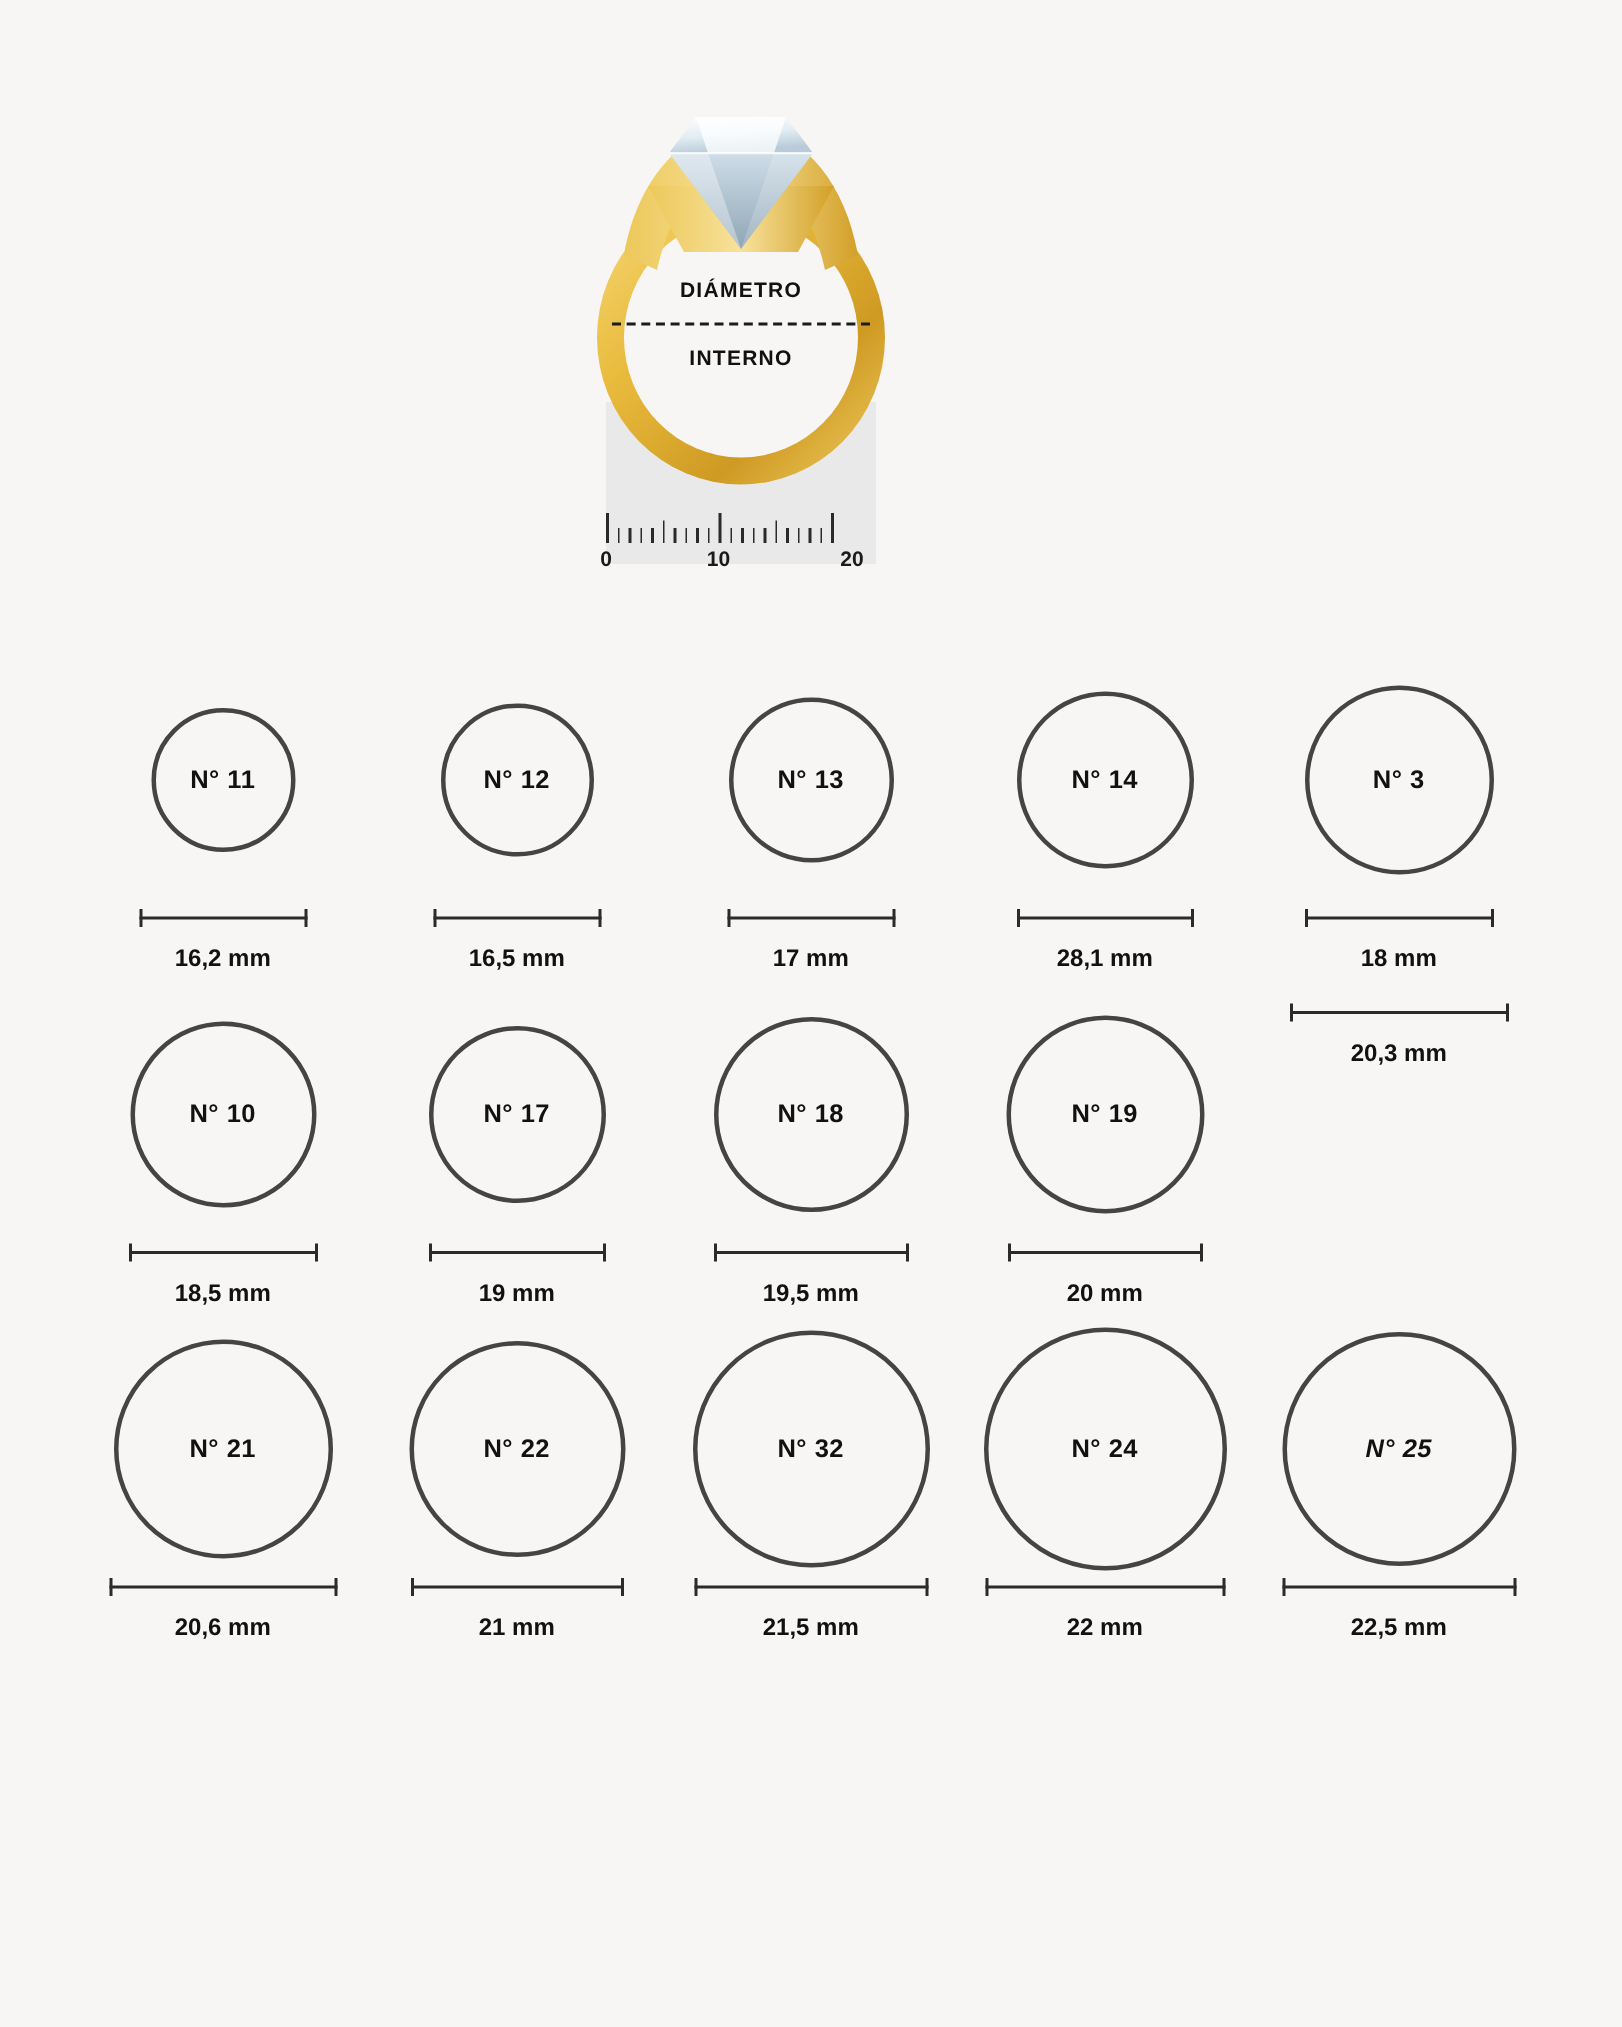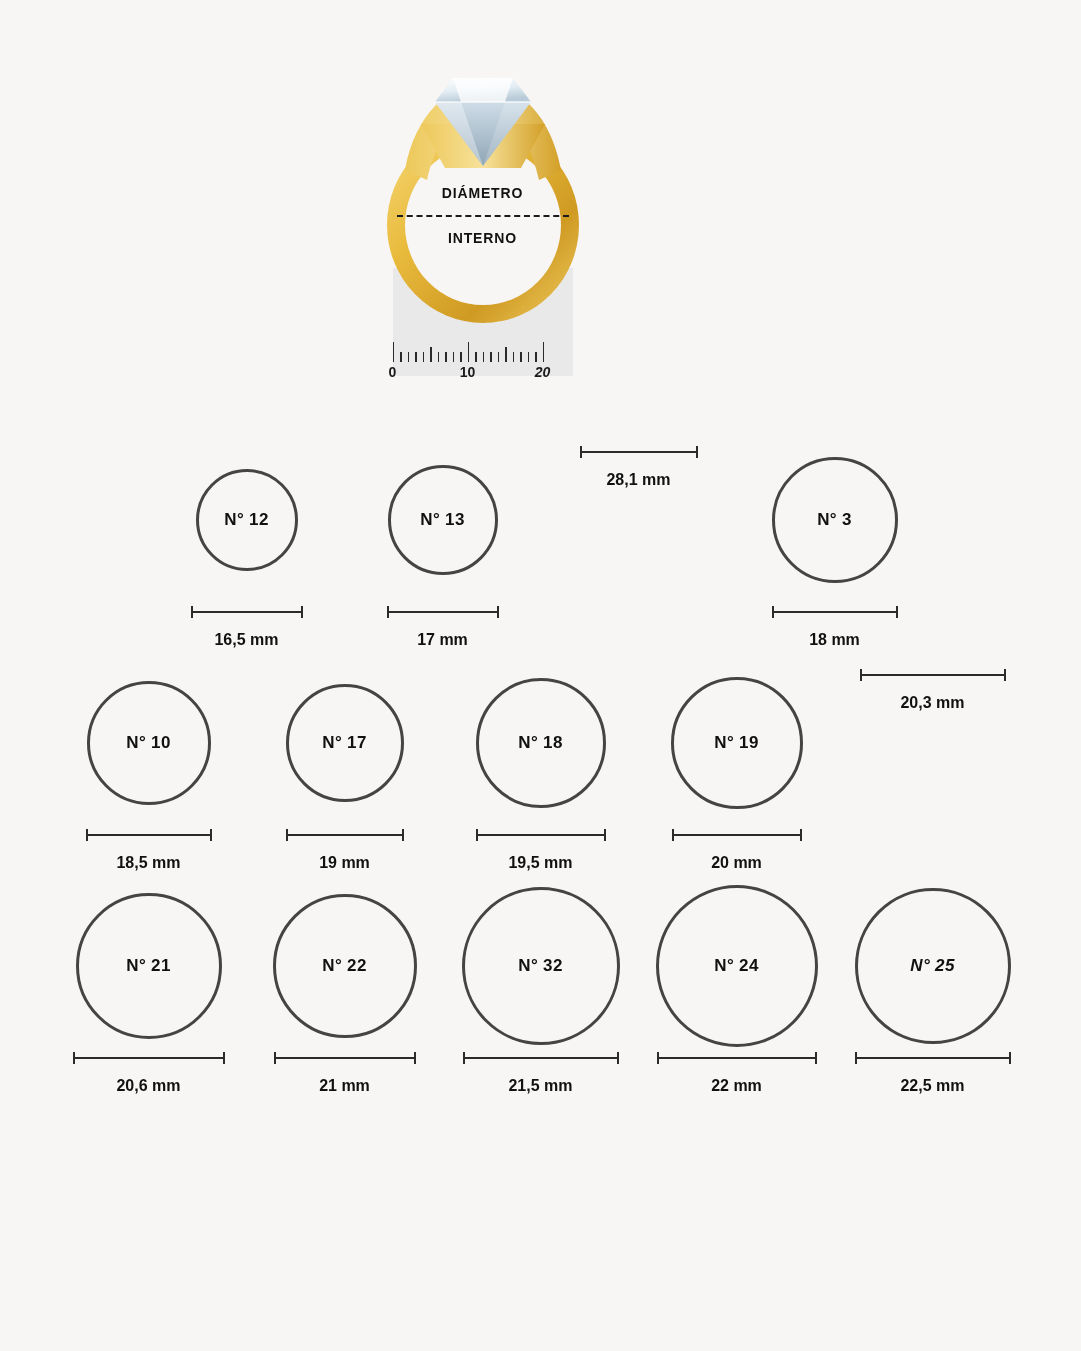--- a/index.html
+++ b/index.html
@@ -14,20 +14,21 @@
     color: #1a1a1a;
     overflow: hidden;
     position: relative;
   }
 
   
   .hero {
     position: relative;
     width: 965px;
     height: 420px;
+    padding-left: 23px;
   }
   .hero-inner {
     position: absolute;
     left: 50%;
     top: 40px;
     transform: translateX(-50%);
     width: 260px;
     height: 360px;
   }
 
@@ -236,29 +237,42 @@
         <div class="tick" style="left: 112.5px; height: 15px;"></div>
         <div class="tick" style="left: 120px; height: 10px;"></div>
         <div class="tick" style="left: 127.5px; height: 10px;"></div>
         <div class="tick" style="left: 135px; height: 10px;"></div>
         <div class="tick" style="left: 142.5px; height: 10px;"></div>
         <div class="tick" style="left: 150px; height: 20px;"></div>
       </div>
     <div class="ruler-labels">
         <span style="left: 0px;">0</span>
         <span style="left: 75px;">10</span>
-        <span style="left: 150px; font-style: italic;">20</span>
+        <span style="left: 164px;">20</span>
       </div>
   </div>
 </div>
 
 <div class="grid" id="size-grid">
     <div class="row">
       <div class="cell">
         <div class="circle-wrap">
+          <div class="circle" style="width: 96px; height: 96px;">
+            <span>N° 11</span>
+          </div>
+        </div>
+        <div class="measure" style="width: 112px;">
+          <div class="bar"></div>
+          <div class="cap left"></div>
+          <div class="cap right"></div>
+        </div>
+        <div class="mm">16,2 mm</div>
+      </div>
+      <div class="cell">
+        <div class="circle-wrap">
           <div class="circle" style="width: 102px; height: 102px;">
             <span>N° 12</span>
           </div>
         </div>
         <div class="measure" style="width: 112px;">
           <div class="bar"></div>
           <div class="cap left"></div>
           <div class="cap right"></div>
         </div>
         <div class="mm">16,5 mm</div>
@@ -270,20 +284,25 @@
           </div>
         </div>
         <div class="measure" style="width: 112px;">
           <div class="bar"></div>
           <div class="cap left"></div>
           <div class="cap right"></div>
         </div>
         <div class="mm">17 mm</div>
       </div>
       <div class="cell">
+        <div class="circle-wrap">
+          <div class="circle" style="width: 118px; height: 118px;">
+            <span>N° 14</span>
+          </div>
+        </div>
         <div class="measure" style="width: 118px;">
           <div class="bar"></div>
           <div class="cap left"></div>
           <div class="cap right"></div>
         </div>
         <div class="mm">28,1 mm</div>
       </div>
       <div class="cell">
         <div class="circle-wrap">
           <div class="circle" style="width: 126px; height: 126px;">

